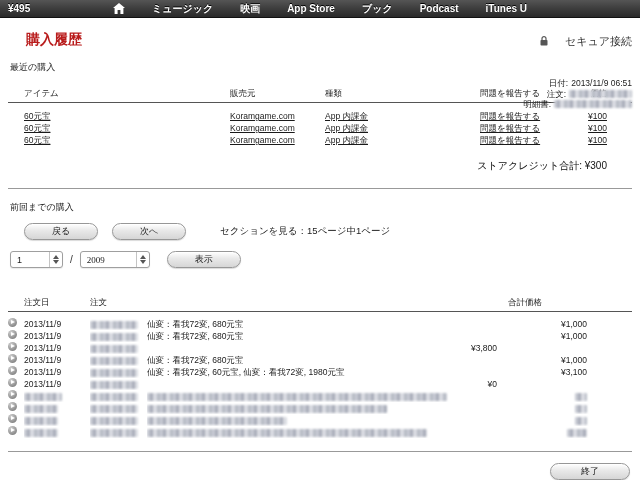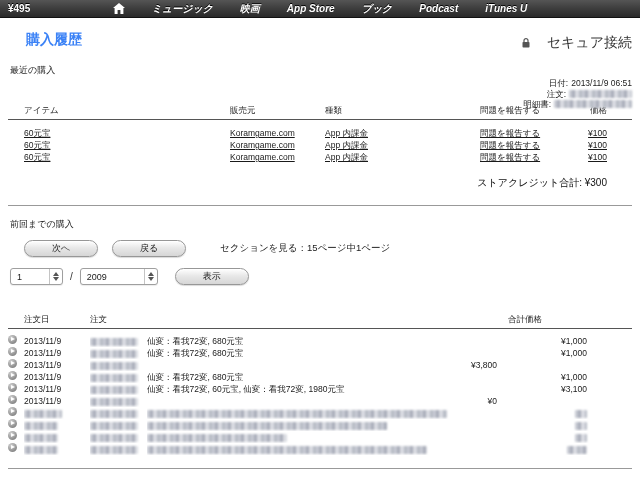--- a/index.html
+++ b/index.html
@@ -9,39 +9,39 @@
     background:#fff; color:#1a1a1a; overflow:hidden; position:relative;
   }
   
   .navbar {
     height:18px; background:linear-gradient(#555 0%, #3d3d3d 50%, #2a2a2a 100%);
     border-bottom:1px solid #121212; display:flex; align-items:center;
     color:#fff; font-size:10px; font-weight:bold; position:relative;
   }
   .nav-balance { position:absolute; left:8px; text-shadow:0 -1px 0 #000; cursor:default; }
   .nav-center { margin:0 auto; display:flex; align-items:center; gap:27px; }
-  .nav-item { text-shadow:0 -1px 0 #000; cursor:default; white-space:nowrap;font-style:italic; }
+  .nav-item { text-shadow:0 -1px 0 #000; cursor:default; white-space:nowrap; }
   .home-icon svg { display:block; }
   
   .title-row { display:flex; justify-content:space-between; align-items:flex-start; padding:13px 8px 0 26px; }
-  .page-title { font-size:14px; font-weight:bold; color:#3b82f6; }
-  .secure { display:flex; align-items:center; gap:17px; font-size:14px; color:#333; margin-top:3px; }
+  .page-title { font-size:14px; font-weight:bold; color:#b91c1c; }
+  .secure { display:flex; align-items:center; gap:17px; font-size:11px; color:#333; margin-top:3px; }
   .section-label { font-size:9px; color:#222; margin:12px 0 0 10px; }
   
   .meta { position:absolute; top:78px; right:8px; font-size:8.5px; line-height:10.5px; color:#222; }
   .meta-line { display:flex; justify-content:flex-end; align-items:center; gap:3px; }
   
   .blur {
     display:inline-block; height:8px; border-radius:1px; vertical-align:middle;
     background:repeating-linear-gradient(90deg,#c7cad3 0 3px,#a9adb9 3px 6px,#dadce2 6px 10px,#b8bcc6 10px 13px);
     filter:blur(1.2px);
   }
   
   .t1-grid { display:grid; grid-template-columns:206px 95px 155px 1fr 90px; padding:0 8px 0 24px; font-size:8.5px; }
-  .t1-head { margin-top:27px; color:#222; padding-bottom:3px; }
+  .t1-head { margin-top:13px; color:#222; padding-bottom:3px; }
   .t1-rule { border-top:1px solid #555; margin:0 8px; }
   .t1-rows { margin-top:7px;text-decoration:underline; }
   .t1-grid > div { line-height:12px; white-space:nowrap; overflow:hidden; }
   .col-price { text-align:right; padding-right:25px; }
   .credit-total { text-align:right; font-size:10px; padding-right:33px; margin-top:13px; color:#111; }
   .divider { border-top:1px solid #999; margin:15px 8px 0 8px; }
   
   .btn-row { display:flex; align-items:center; margin:9px 0 0 24px; }
   .pill {
     height:17px; min-width:74px; padding:0 10px; border:1px solid #979797; border-radius:9px;
@@ -167,35 +167,35 @@
   </div>
 </div>
 
 <div class="credit-total">ストアクレジット合計: ¥300</div>
 
 <div class="divider"></div>
 
 <div class="section-label">前回までの購入</div>
 
 <div class="btn-row">
+  <button class="pill">戻る</button>
   <button class="pill">次へ</button>
-  <button class="pill">戻る</button>
   <span class="section-info">セクションを見る：15ページ中1ページ</span>
 </div>
 
 <div class="select-row">
   <div class="select" style="width:53px;">
     <span>1</span>
     <span class="stepper">
         <span class="tri-up"></span>
         <span class="tri-down"></span>
       </span>
   </div>
   <span class="slash">/</span>
-  <div class="select" style="width:78px;">
+  <div class="select" style="width:70px;font-family:Liberation Serif, serif;">
     <span>2009</span>
     <span class="stepper">
         <span class="tri-up"></span>
         <span class="tri-down"></span>
       </span>
   </div>
   <button class="pill" style="margin-left:17px;">表示</button>
 </div>
 
 <div class="t2-grid t2-head">

